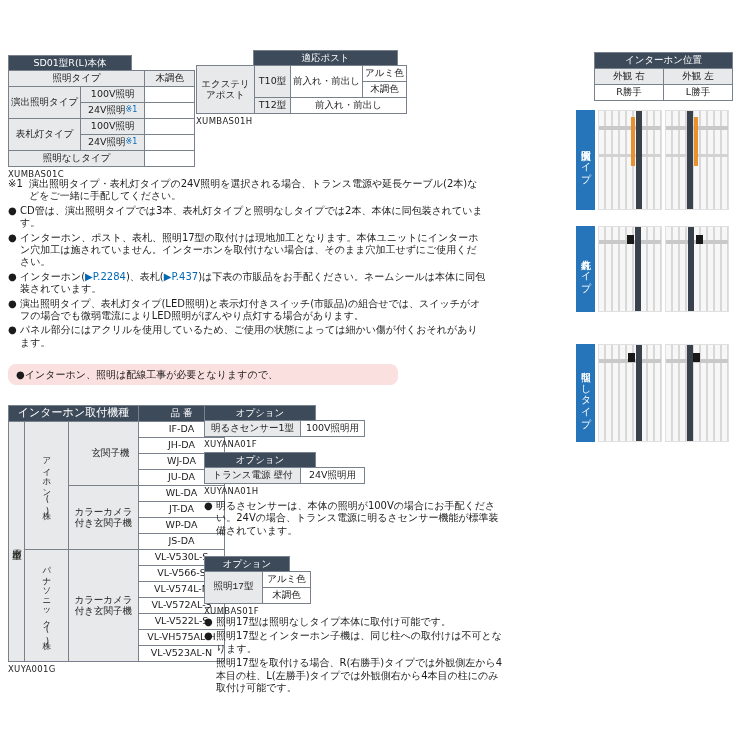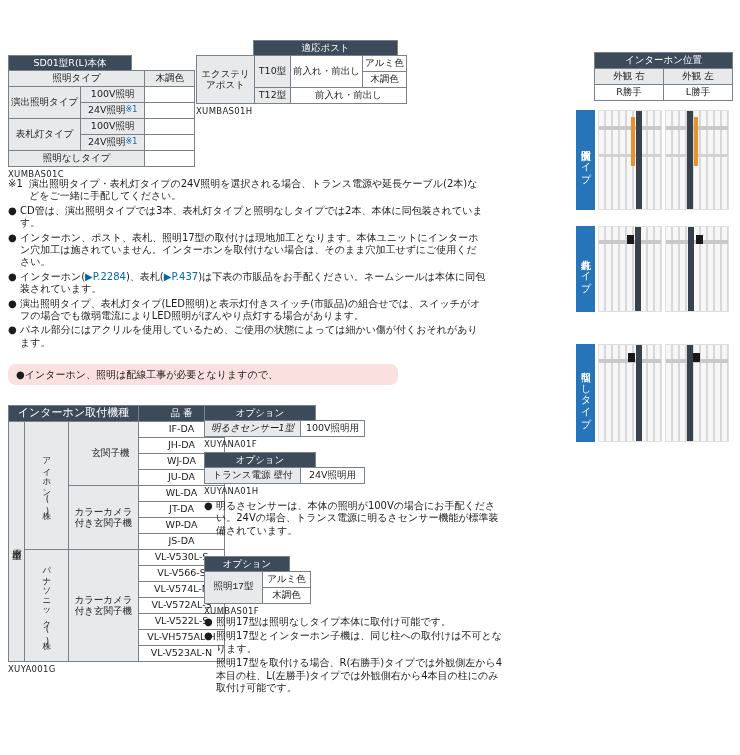--- a/index.html
+++ b/index.html
@@ -70,21 +70,21 @@
       </tr>
       <tr>
         <td class="gy s9" colspan="2">照明なしタイプ</td>
         <td class="wh"></td>
       </tr>
     </tbody>
       </table>
     <div class="code">XUMBAS01C</div>
   </div>
 
-  <div class="abs" style="left:196px;top:40px;">
+  <div class="abs" style="left:196px;top:50px;">
     <div class="tbar" style="width:145px;margin-left:57px;">適応ポスト</div>
     <table class="tbl" style="margin-top:-1px;">
       <tbody>
           <tr>
         <td class="gy" rowspan="3" style="width:58px;">エクステリアポスト</td>
         <td class="gy nw" rowspan="2" style="width:36px;">T10型</td>
         <td class="wh s9" rowspan="2" style="width:66px;">前入れ・前出し</td>
         <td class="wh nw" style="width:44px;">アルミ色</td>
       </tr>
       <tr>
@@ -241,21 +241,21 @@
     </tbody>
       </table>
     <div class="code">XUYA001G</div>
   </div>
 
   <div class="abs" style="left:204px;top:405px;">
     <div class="tbar" style="width:112px;">オプション</div>
     <table class="tbl" style="margin-top:-1px;">
       <tbody>
           <tr>
-        <td class="gy nw" style="width:96px;font-style:italic;">明るさセンサー1型</td>
+        <td class="gy nw" style="width:96px;">明るさセンサー1型</td>
         <td class="wh nw" style="width:64px;">100V照明用</td>
       </tr>
     </tbody>
       </table>
     <div class="code">XUYANA01F</div>
   </div>
 
   <div class="abs" style="left:204px;top:452px;">
     <div class="tbar" style="width:112px;">オプション</div>
     <table class="tbl" style="margin-top:-1px;">

